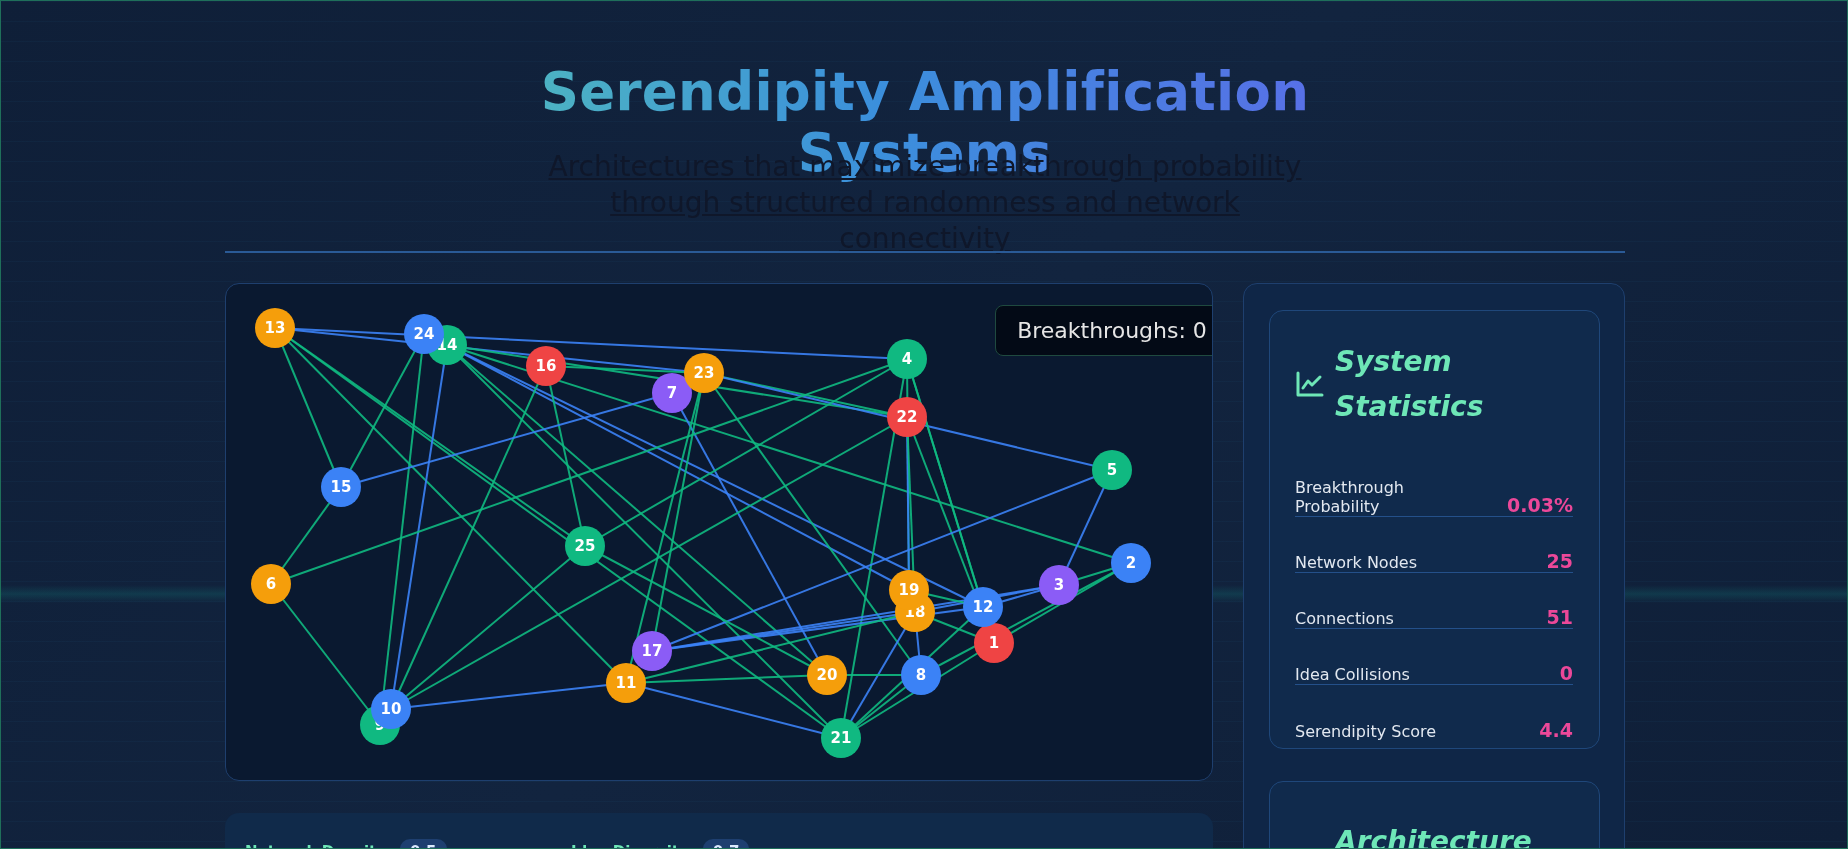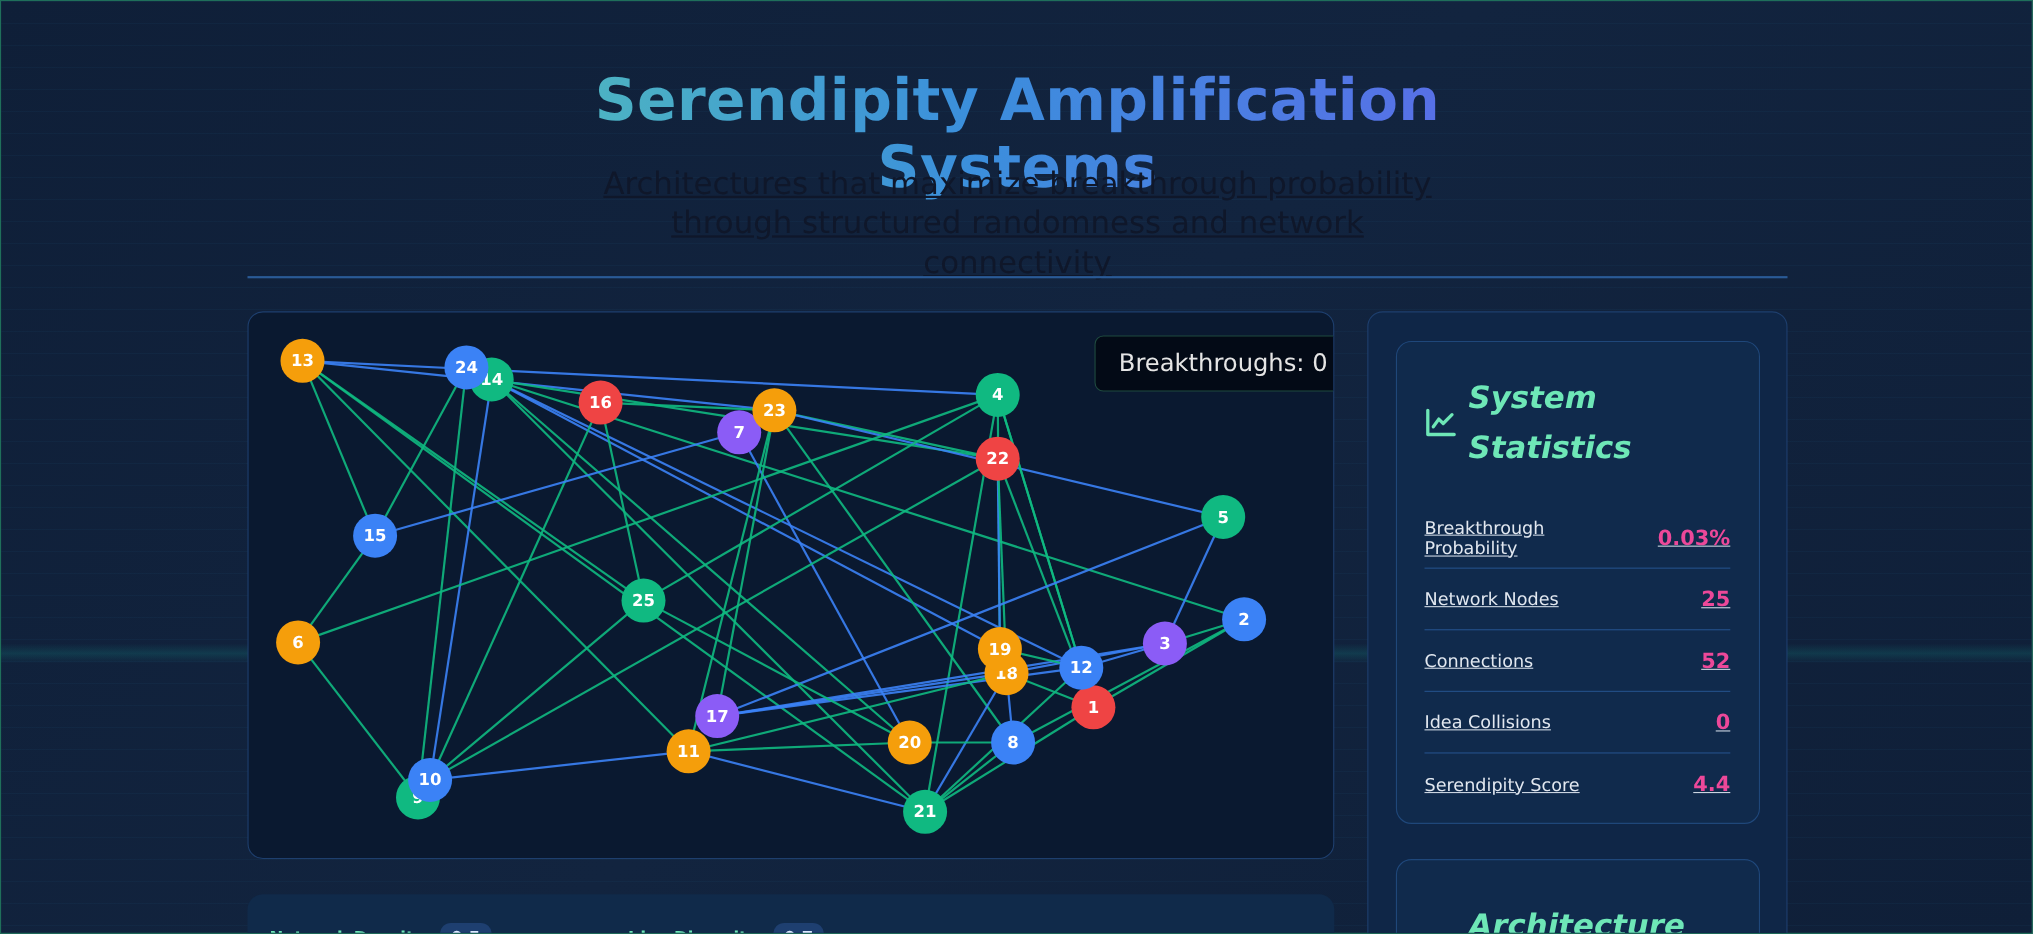--- a/index.html
+++ b/index.html
@@ -55,23 +55,22 @@
     position: absolute; left: 25px; width: 331px;
     background: #102a4c; border: 1px solid #1f477a; border-radius: 14px;
   }
   .card.stats { top: 26px; height: 439px; }
   .card.arch { top: 497px; height: 140px; }
   .card-head { position: absolute; left: 25px; top: 28px; display: flex; align-items: center; }
   .card-icon { width: 30px; height: 30px; margin-right: 10px; }
   .card-title { font-size: 28px; font-weight: bold; color: #6ee7b7; line-height: 45px; width: 200px; font-style: italic; }
   .stat-row {
     position: absolute; left: 25px; width: 278px; height: 56px;
-    display: flex; justify-content: space-between; align-items: center;
+    display: flex; justify-content: space-between; align-items: flex-end;
     border-bottom: 1px solid #24508a;
-    text-decoration: underline;
   }
   .stat-row.last { border-bottom: none; }
   .stat-label { font-size: 16px; color: #e2e8f0; }
   .stat-value { font-size: 19px; font-weight: bold; color: #ec4899; margin-left: 36px; }
   .arch .card-head { top: 24px; }
 
   .controls {
     position: absolute; left: 224px; top: 812px; width: 988px; height: 80px;
     background: #102a4a; border-radius: 14px;
   }
@@ -275,21 +274,21 @@
     <div class="stat-row" style="top:150px">
       <span class="stat-label">Breakthrough Probability</span>
       <span class="stat-value">0.03%</span>
     </div>
     <div class="stat-row" style="top:206px">
       <span class="stat-label">Network Nodes</span>
       <span class="stat-value">25</span>
     </div>
     <div class="stat-row" style="top:262px">
       <span class="stat-label">Connections</span>
-      <span class="stat-value">52</span>
+      <span class="stat-value">51</span>
     </div>
     <div class="stat-row" style="top:318px">
       <span class="stat-label">Idea Collisions</span>
       <span class="stat-value">0</span>
     </div>
     <div class="stat-row last" style="top:374px">
       <span class="stat-label">Serendipity Score</span>
       <span class="stat-value">4.4</span>
     </div>
   </div>

